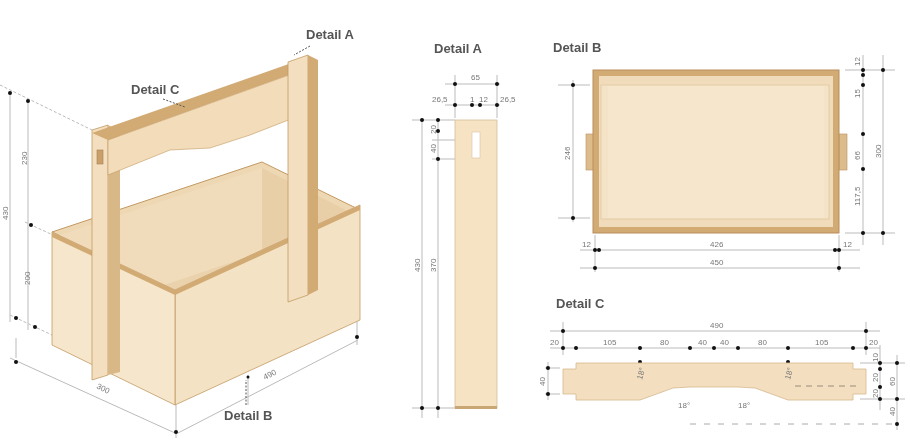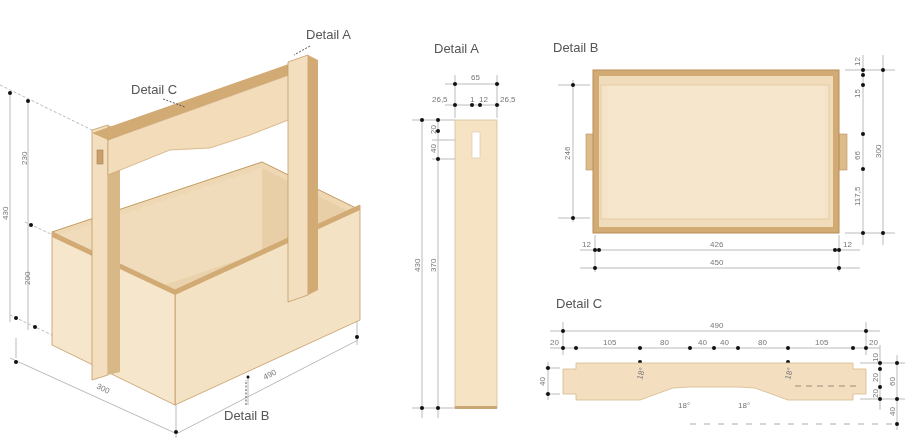--- a/index.html
+++ b/index.html
@@ -1,18 +1,18 @@
 <!DOCTYPE html>
 <html><head>
 <meta charset="utf-8">
 <style>
   html,body{margin:0;padding:0;background:#ffffff;}
   body{width:910px;height:444px;position:relative;overflow:hidden;font-family:"Liberation Sans",sans-serif;color:#555;}
   .abs{position:absolute;}
-  .label{font-size:13px;color:#555;}
+  .label{font-size:13px;color:#555;font-weight:bold;}
   .dim{font-size:8px;fill:#777;font-family:"Liberation Sans",sans-serif;}
   svg{position:absolute;left:0;top:0;}
 </style>
 </head>
 <body>
 
 <svg width="910" height="444">
 
   <g stroke="#bbb" stroke-width="1" fill="none">
     <line x1="10" y1="92" x2="10" y2="322"></line>

